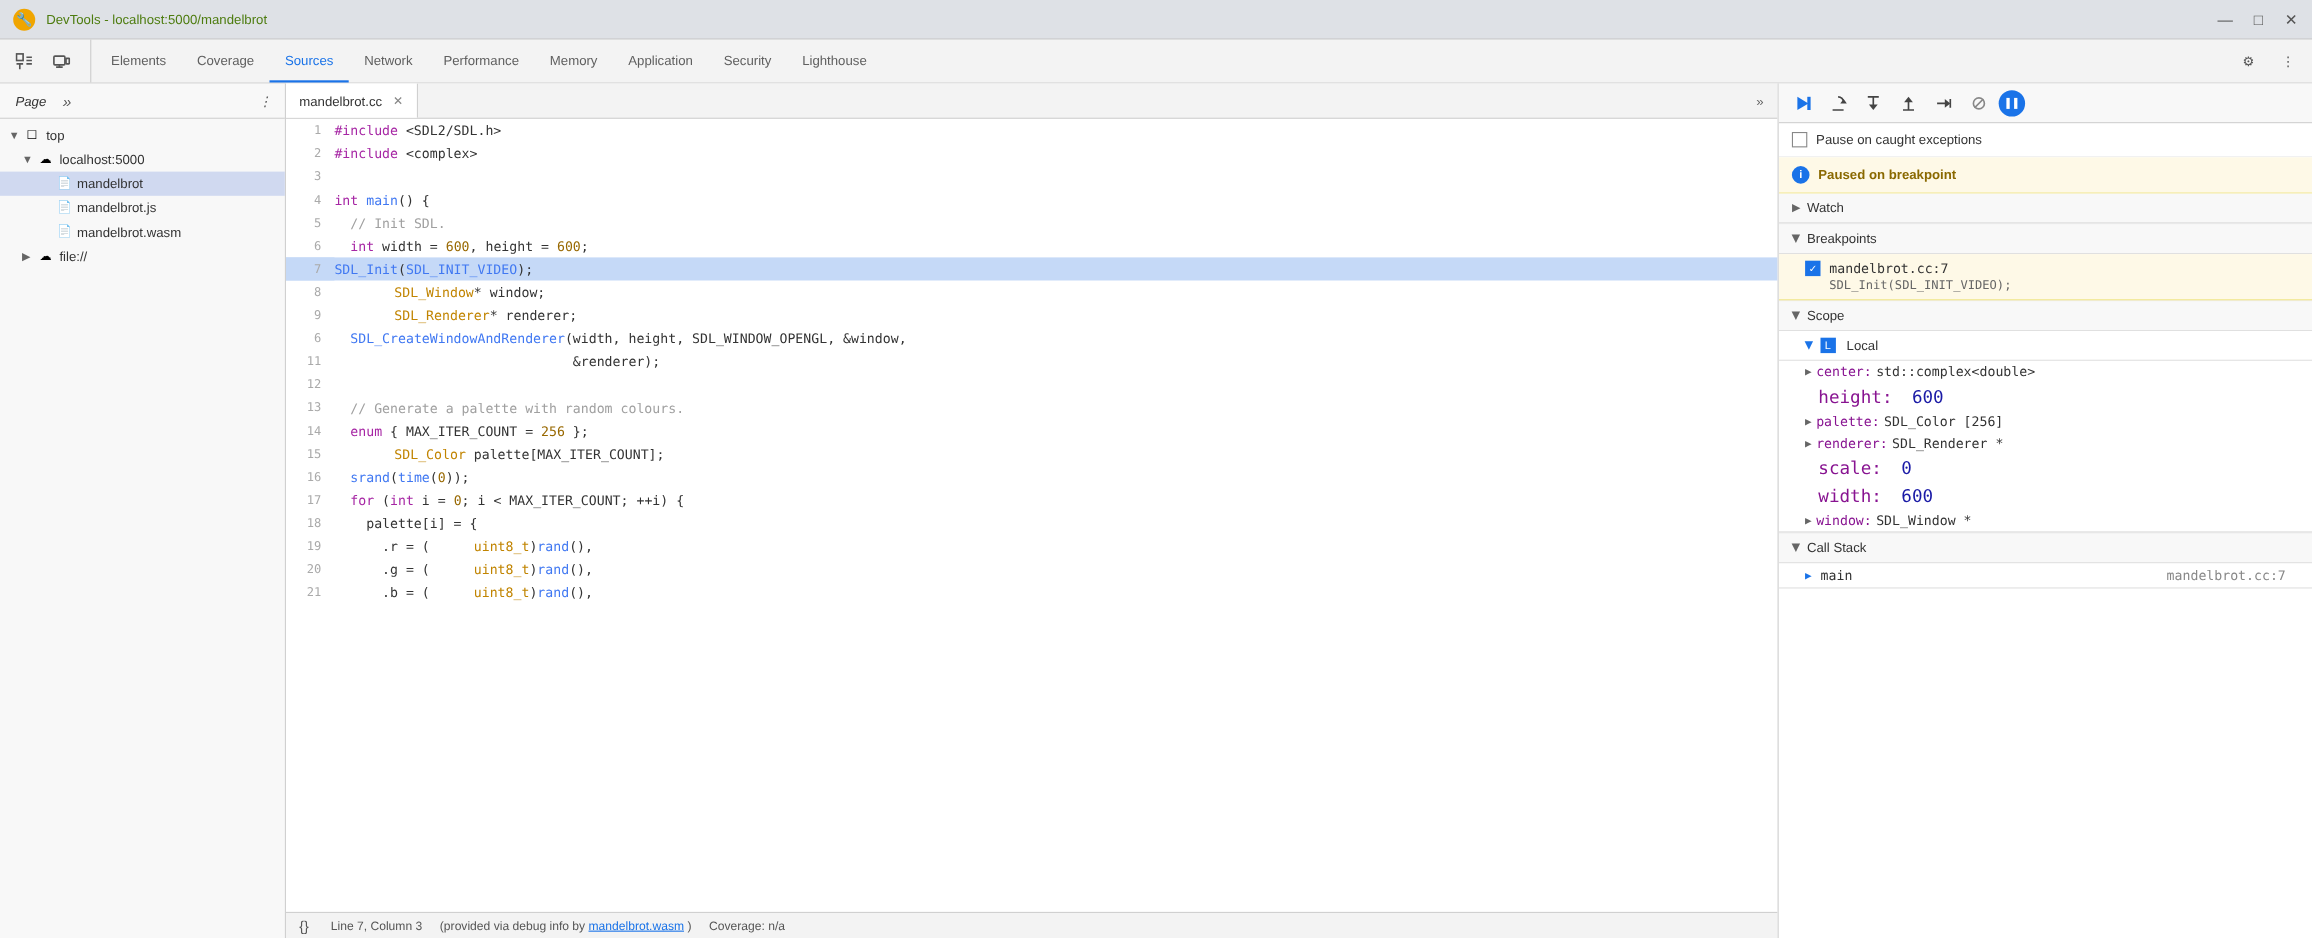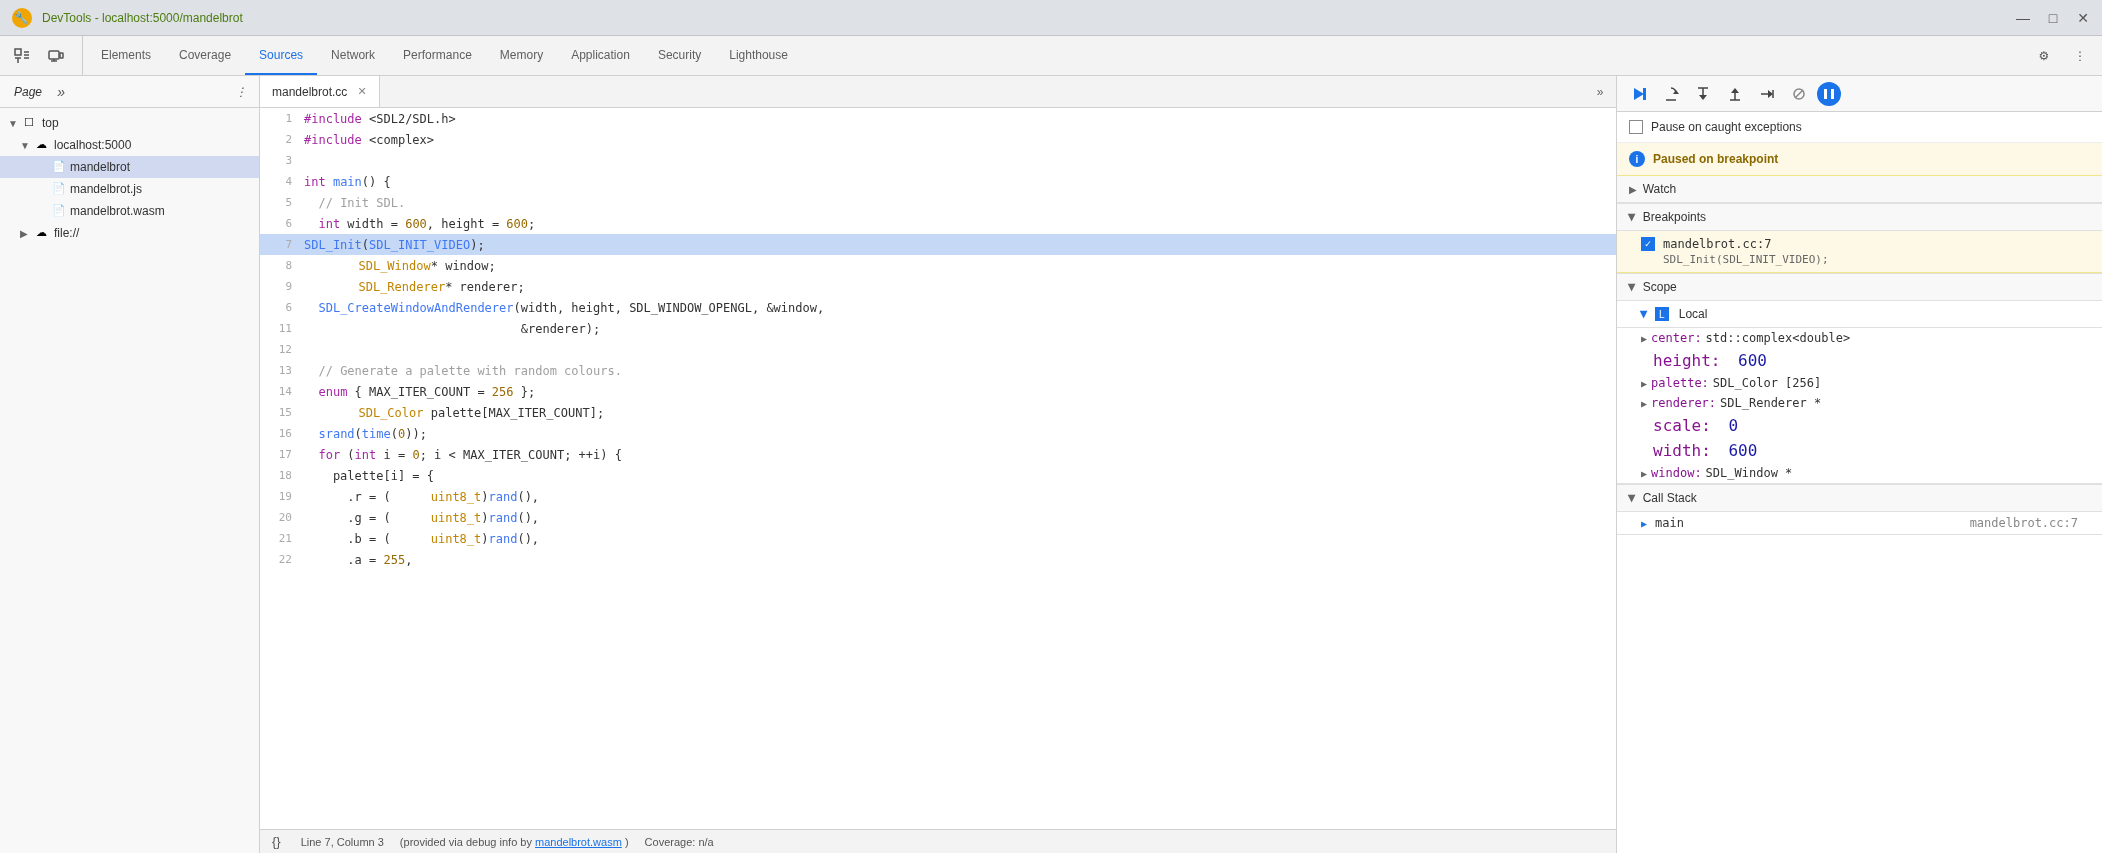--- a/index.html
+++ b/index.html
@@ -334,24 +334,20 @@
         <span class="line-content">      .r = (<span class="type">uint8_t</span>)<span class="fn">rand</span>(),</span>
       </div>
       <div class="code-line">
         <span class="line-num">20</span>
         <span class="line-content">      .g = (<span class="type">uint8_t</span>)<span class="fn">rand</span>(),</span>
       </div>
       <div class="code-line">
         <span class="line-num">21</span>
         <span class="line-content">      .b = (<span class="type">uint8_t</span>)<span class="fn">rand</span>(),</span>
       </div>
-      <div class="code-line">
-        <span class="line-num">22</span>
-        <span class="line-content">      .a = <span class="num">255</span>,</span>
-      </div>
     </div>
 
     <div class="status-bar">
       <span class="status-icon">{}</span>
       <span>Line 7, Column 3</span>
       <span>
         <span>(provided via debug info by</span>
         <span class="status-link">mandelbrot.wasm</span>
         <span>)</span>
       </span>

